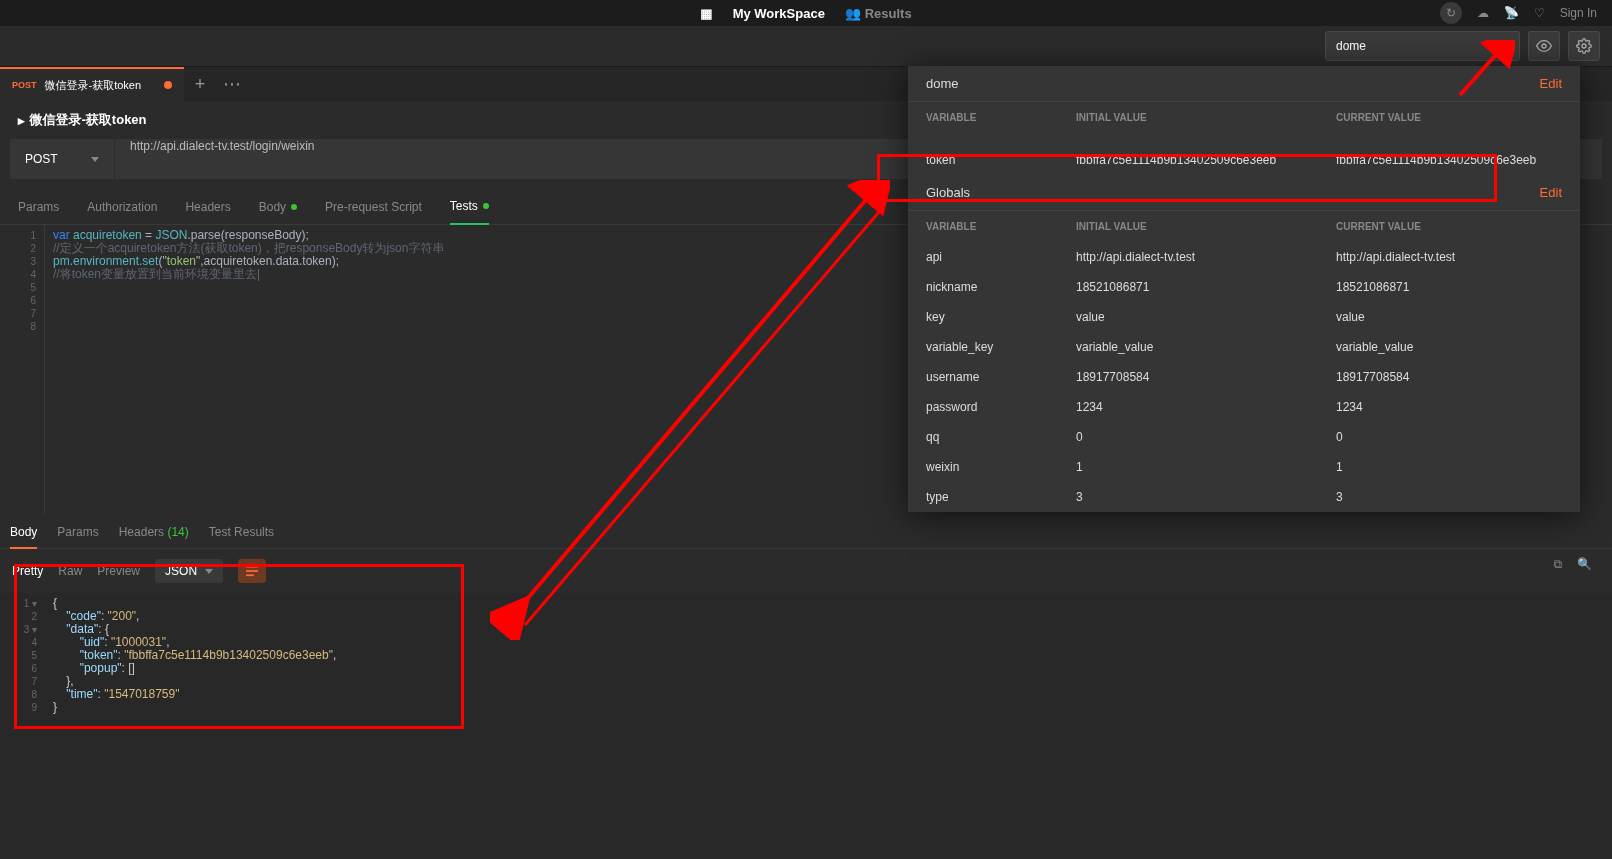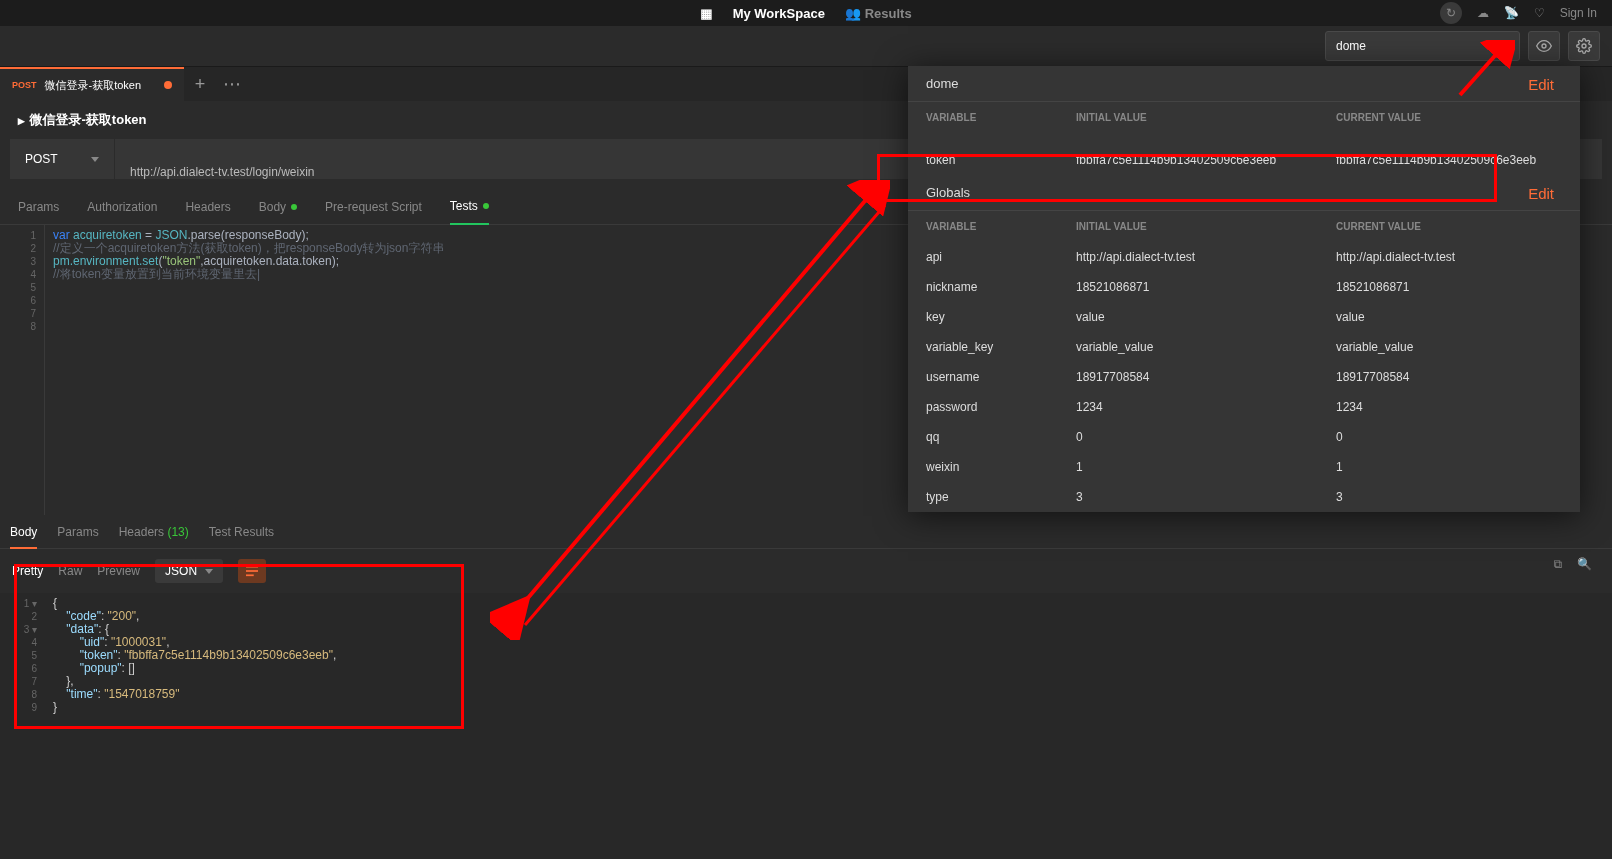--- a/index.html
+++ b/index.html
@@ -12,21 +12,21 @@
 .env-select{width:195px;height:30px;background:#3a3a3a;border:1px solid #4a4a4a;border-radius:3px;display:flex;align-items:center;padding:0 10px;color:#fff;justify-content:space-between}
 .icon-btn{width:32px;height:30px;background:#3a3a3a;border:1px solid #4a4a4a;border-radius:3px;display:flex;align-items:center;justify-content:center;cursor:pointer}
 .tabbar{height:35px;background:#262626;border-top:1px solid #1a1a1a;display:flex;align-items:stretch}
 .tab{padding:0 12px;display:flex;align-items:center;gap:8px;background:#2b2b2b;border-top:2px solid #ff6c37;color:#fff;font-size:11px}
 .tab-method{color:#ff6c37;font-size:9px;font-weight:700}
 .tab-dot{width:8px;height:8px;border-radius:50%;background:#ff6c37;margin-left:15px}
 .tab-action{width:32px;display:flex;align-items:center;justify-content:center;color:#999;font-size:18px;background:#262626}
 .breadcrumb{padding:10px 18px;color:#fff;font-size:13px;font-weight:600;display:flex;align-items:center;gap:5px}
 .url-row{padding:0 10px 10px;display:flex;gap:0}
 .method-dd{width:105px;height:40px;background:#363636;display:flex;align-items:center;padding:0 15px;color:#fff;justify-content:space-between;border-right:1px solid #2b2b2b}
-.url-input{flex:1;height:40px;background:#363636;display:flex;align-items:flex-end;padding:0 15px;color:#bbb}
+.url-input{flex:1;height:40px;background:#363636;display:flex;align-items:flex-start;padding:0 15px;color:#bbb}
 .req-tabs{display:flex;gap:28px;padding:10px 18px 0;border-bottom:1px solid #3a3a3a}
 .req-tab{padding:0 0 10px;color:#888;cursor:pointer;display:flex;align-items:center;gap:5px}
 .req-tab.active{color:#fff;border-bottom:2px solid #22c55e;margin-bottom:-1px}
 .green-dot{width:6px;height:6px;border-radius:50%;background:#39c739}
 .editor{display:flex;background:#2b2b2b;height:290px}
 .gutter{width:45px;background:#2b2b2b;text-align:right;padding:4px 8px 4px 0;color:#666;line-height:13px;font-size:10px;border-right:1px solid #3a3a3a}
 .code{flex:1;padding:4px 8px;font-family:Consolas,monospace;font-size:12px;line-height:13px;white-space:pre;color:#ccc}
 .kw{color:#3b82f6}.fn{color:#56b6c2}.str{color:#98c379}.cmt{color:#5f6672}.pun{color:#abb2bf}
 .resp-tabs{display:flex;gap:20px;padding:10px 10px 0;border-bottom:1px solid #3a3a3a}
 .resp-tab{padding:0 0 8px;color:#888;font-size:12px}
@@ -36,21 +36,21 @@
 .resp-mode{color:#888;padding:4px 0}
 .resp-mode.active{color:#fff}
 .json-dd{background:#3a3a3a;padding:5px 10px;border-radius:3px;display:flex;align-items:center;gap:8px;color:#fff}
 .wrap-btn{width:28px;height:24px;background:#6d3920;border-radius:3px;display:flex;align-items:center;justify-content:center}
 .resp-editor{display:flex;background:#282828;height:300px}
 .resp-gutter{width:45px;text-align:right;padding:4px 8px 4px 0;color:#666;line-height:13px;font-size:10px}
 .resp-code{flex:1;padding:4px 8px;font-family:Consolas,monospace;font-size:12px;line-height:13px;white-space:pre}
 .rkey{color:#9cdcfe}.rstr{color:#d7ba7d}.rpun{color:#ccc}
 .env-panel{position:absolute;right:32px;top:66px;width:672px;background:#353535;box-shadow:0 4px 30px rgba(0,0,0,0.6);z-index:10;font-size:12px}
 .env-section-title{padding:10px 18px;color:#ddd;font-size:13px;border-bottom:1px solid #444;position:relative}
-.edit-link{position:absolute;right:26px;color:#ff6c37;font-size:15px}
+.edit-link{position:absolute;right:18px;color:#ff6c37;font-size:13px}
 .env-headers{display:flex;padding:10px 18px;color:#888;font-size:10px;font-weight:600}
 .col-var{width:150px}.col-init{width:260px}.col-cur{flex:1}
 .env-row{display:flex;padding:8px 18px;color:#ddd;font-size:12px}
 .highlight-box{position:absolute;border:3px solid #ff0000;pointer-events:none;z-index:20}
 .arrow-svg{position:absolute;pointer-events:none;z-index:15}
 .resp-icons{position:absolute;right:20px;top:557px;display:flex;gap:15px;color:#888}
 .caret{width:0;height:0;border-left:4px solid transparent;border-right:4px solid transparent;border-top:5px solid #888}
 </style>
 </head>
 <body>
@@ -139,21 +139,21 @@
       <div>6</div>
       <div>7</div>
       <div>8</div>
     </div>
   <div class="code" id="code1"><div></div><div><span class="kw">var</span> <span class="fn">acquiretoken</span><span class="pun"> = </span><span class="fn">JSON</span><span class="pun">.parse</span><span class="pun">(responseBody);</span></div><div></div><div><span class="cmt">//定义一个acquiretoken方法(获取token)，把responseBody转为json字符串</span></div><div></div><div><span class="fn">pm.environment.set</span><span class="pun">(</span><span class="str">"token"</span><span class="pun">,acquiretoken.data.token);</span></div><div></div><div><span class="cmt">//将token变量放置到当前环境变量里去|</span></div></div>
 </div>
 
 <div class="resp-tabs">
   <div class="resp-tab active">Body</div>
   <div class="resp-tab">Params</div>
-  <div class="resp-tab"><span>Headers</span> <span class="headers-count">(13)</span></div>
+  <div class="resp-tab"><span>Headers</span> <span class="headers-count">(14)</span></div>
   <div class="resp-tab">Test Results</div>
 </div>
 
 <div class="resp-toolbar">
   <div class="resp-mode active">Pretty</div>
   <div class="resp-mode">Raw</div>
   <div class="resp-mode">Preview</div>
   <div class="json-dd">
       <span>JSON</span>
       <span class="caret"></span>

